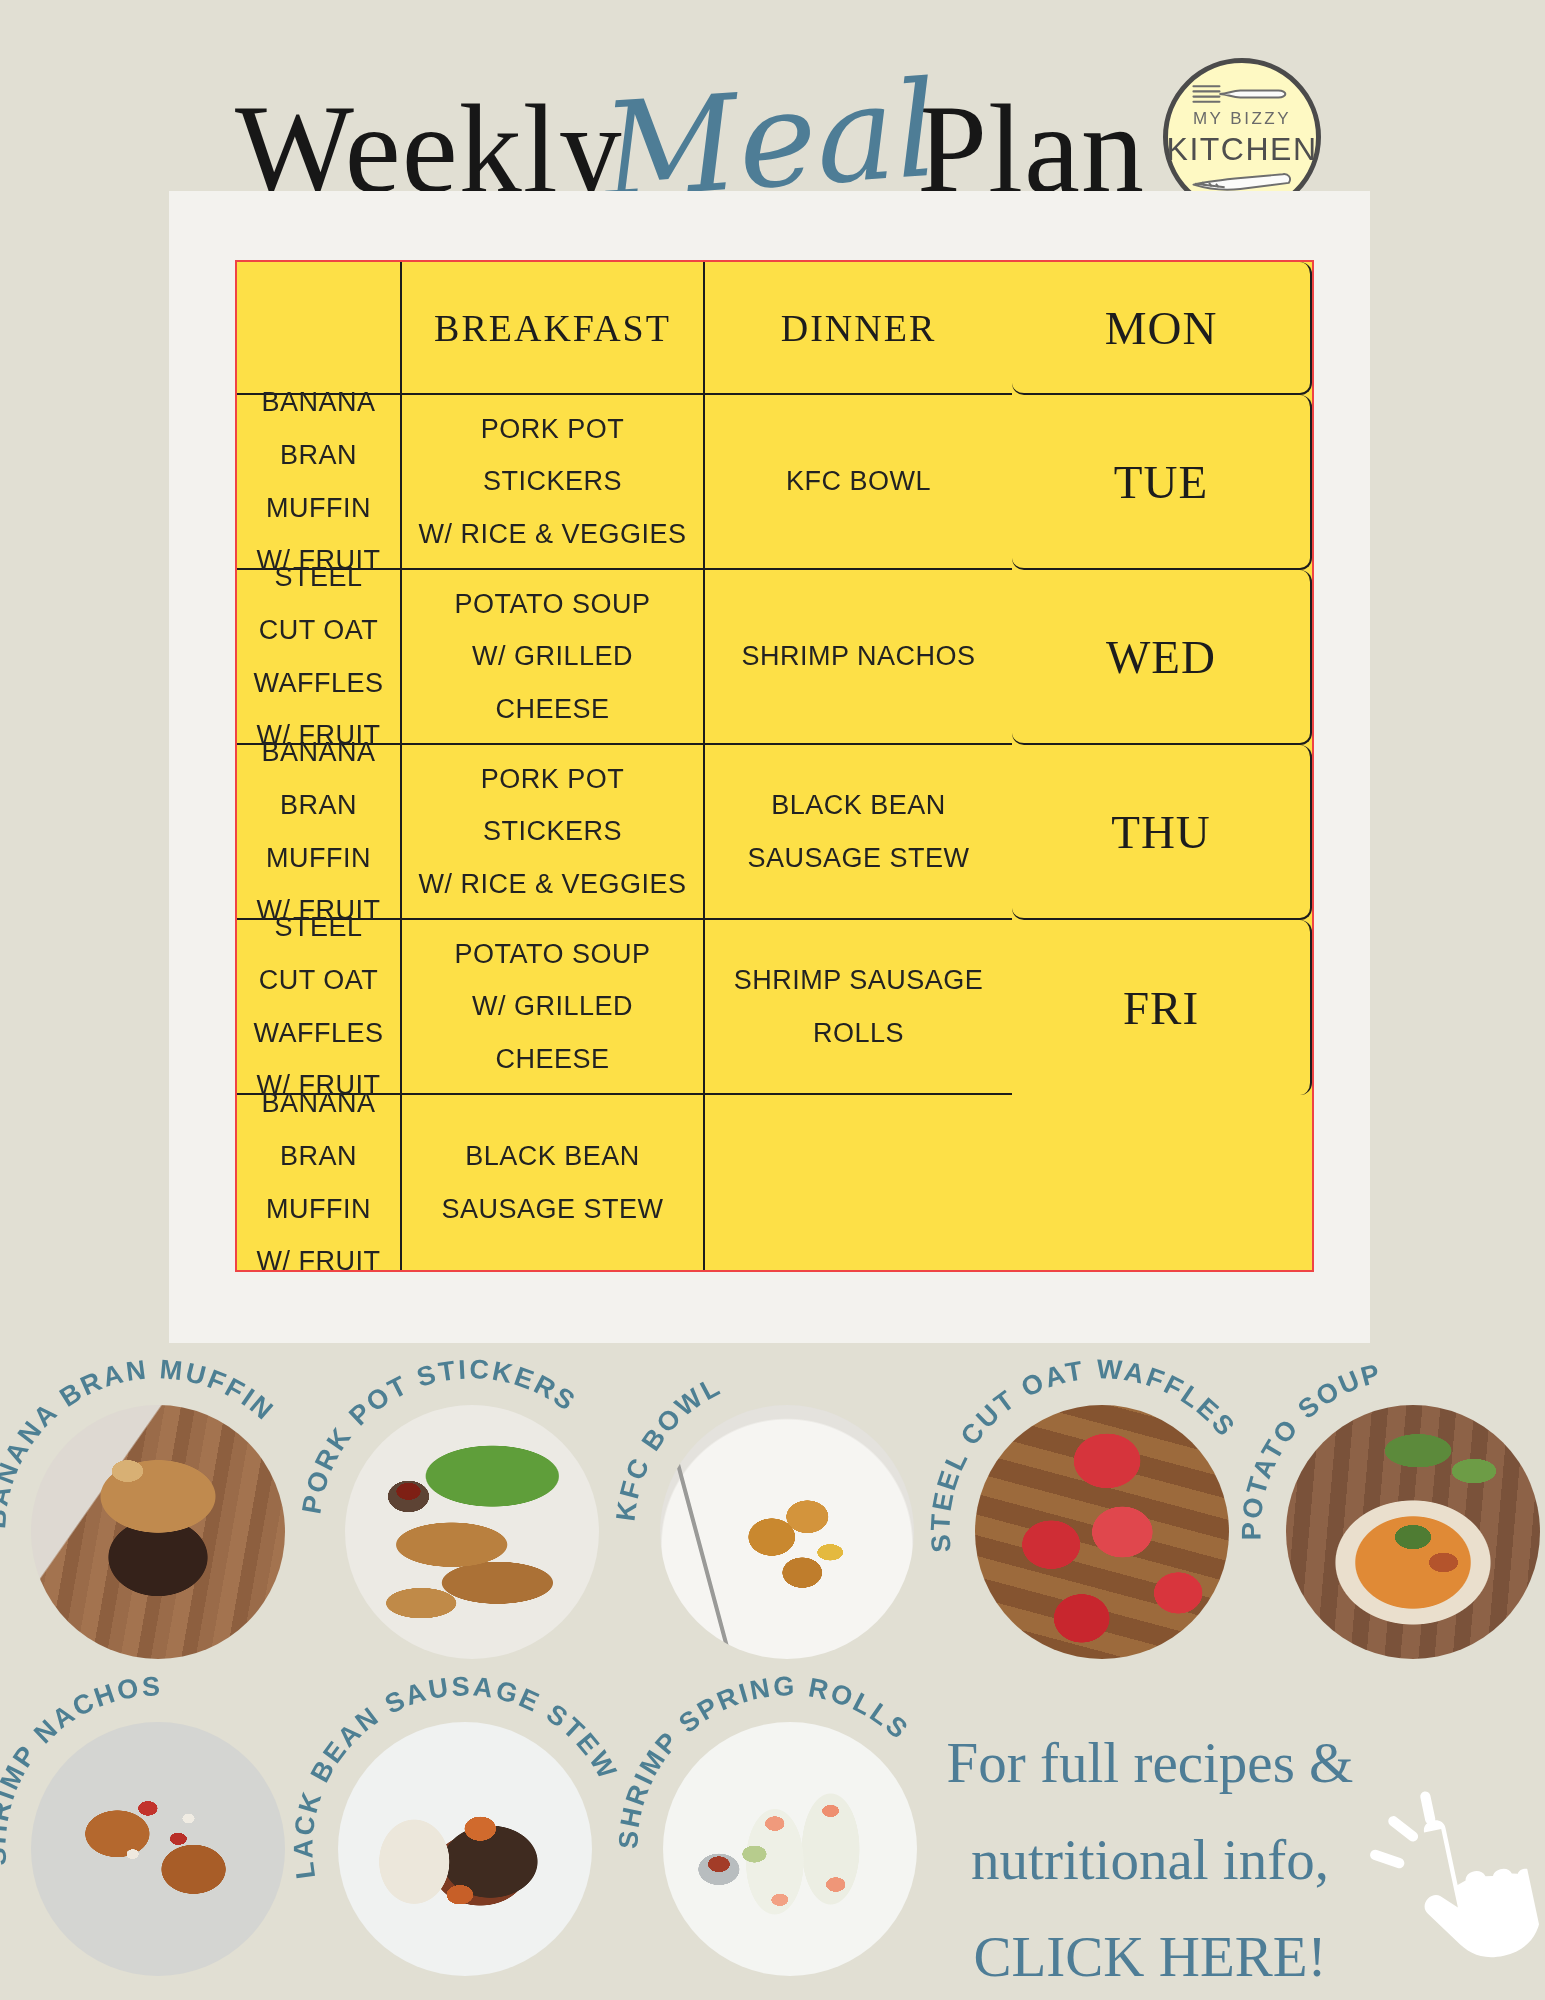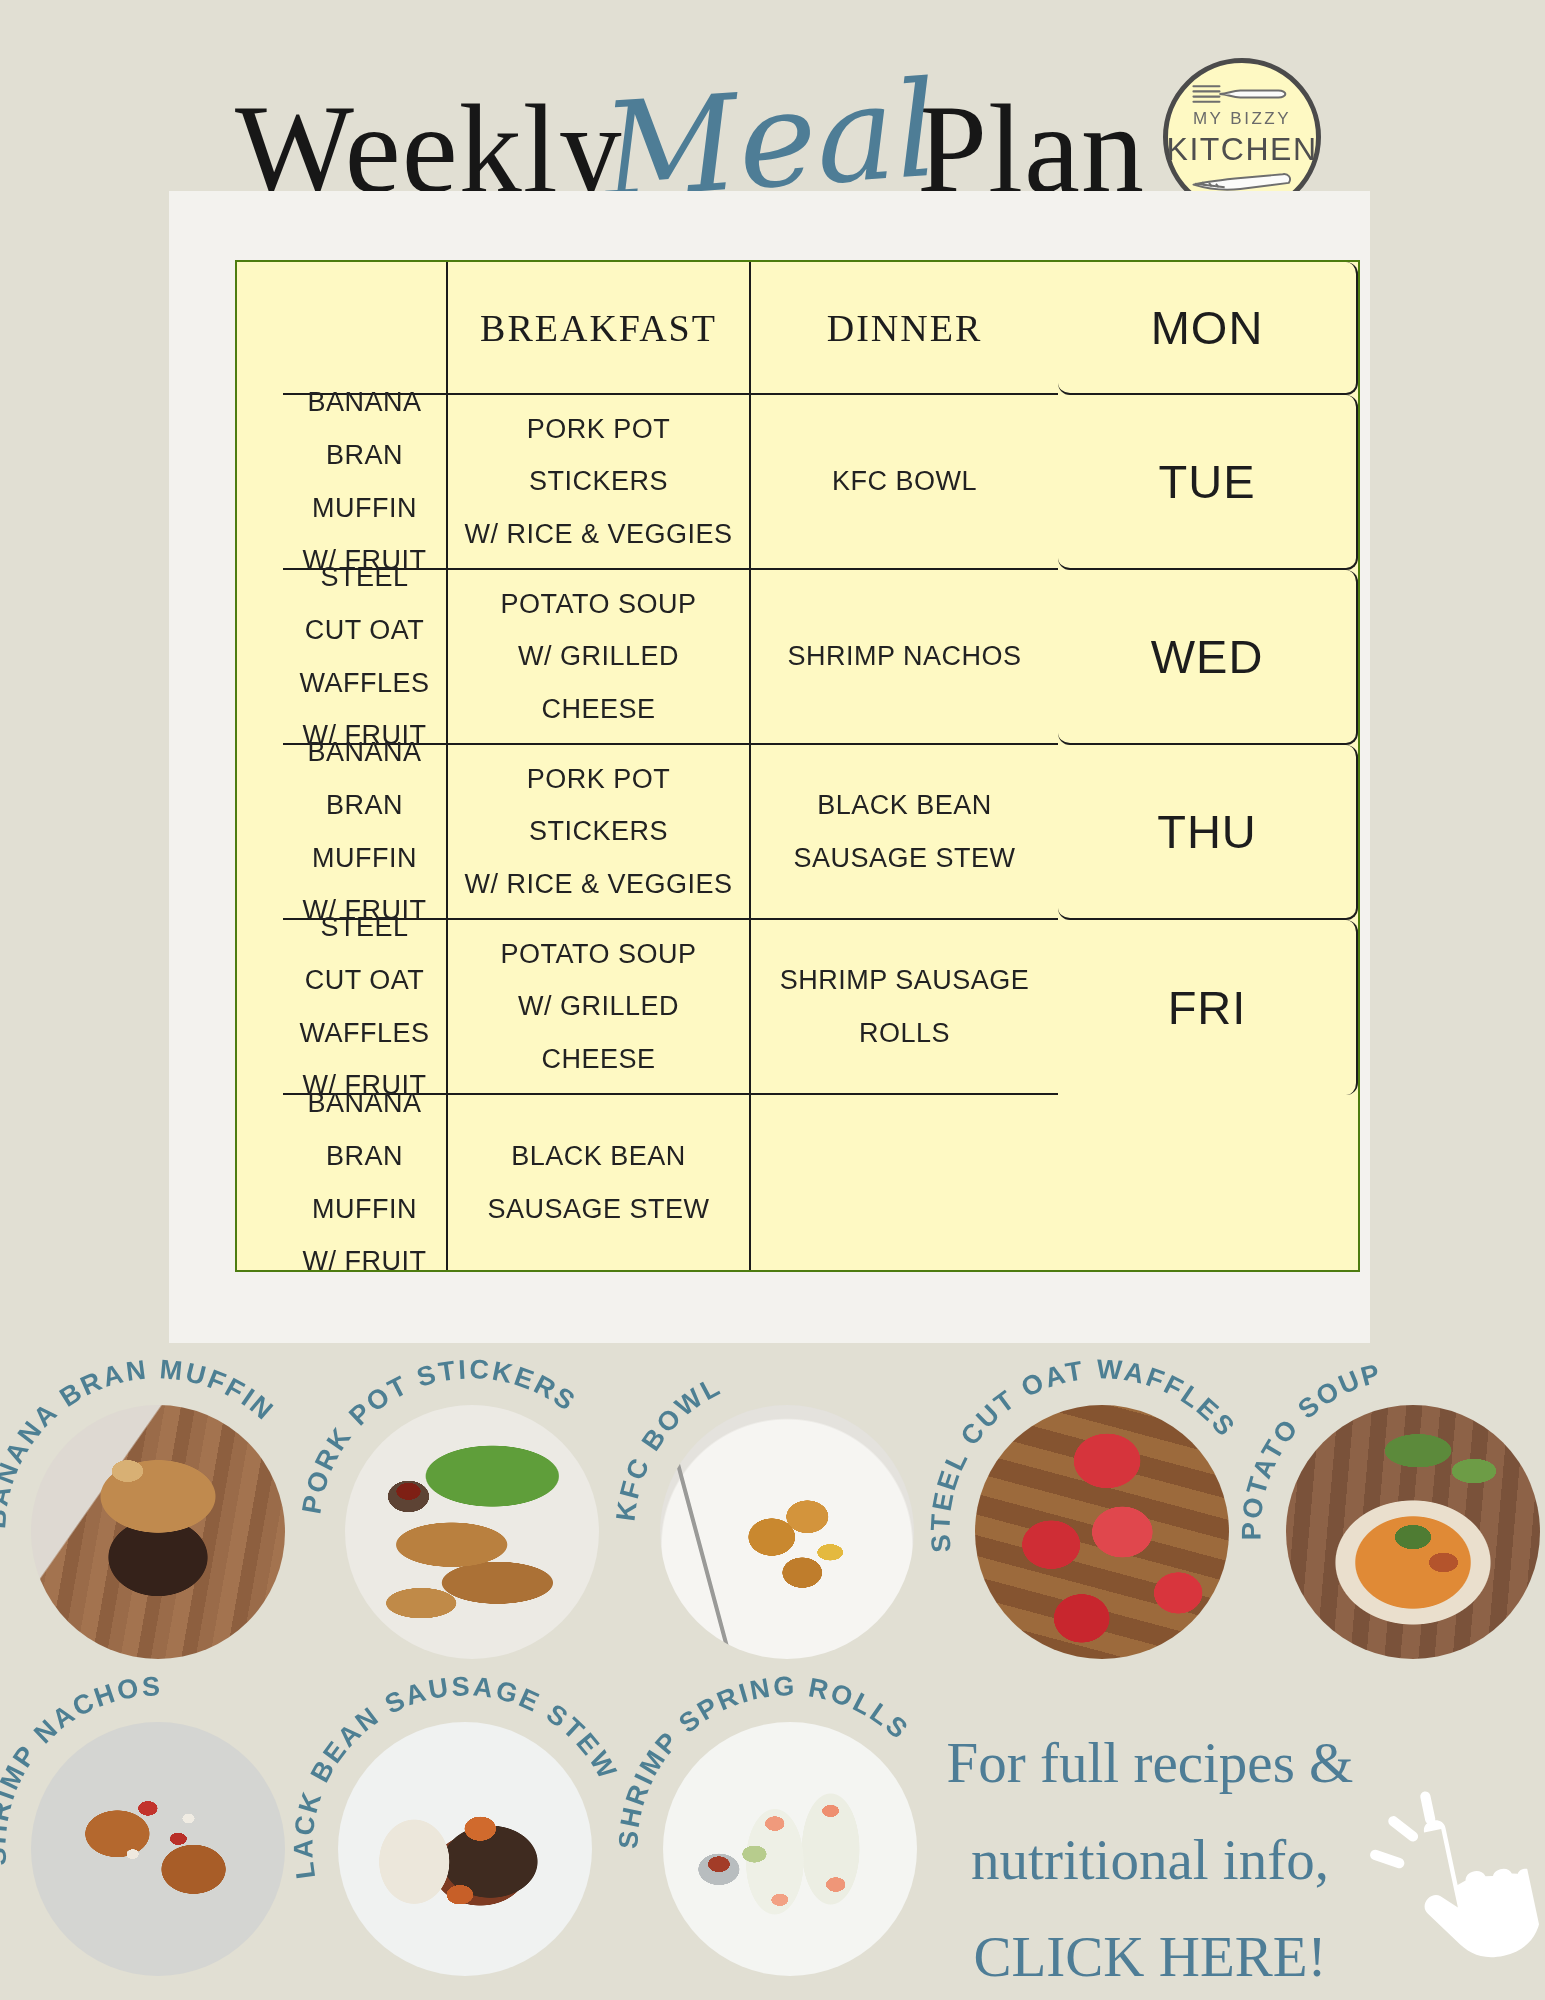--- a/index.html
+++ b/index.html
@@ -18,27 +18,27 @@
         background:#fef9c3;border:5px solid #4b4b4b;box-sizing:border-box;
         display:flex;flex-direction:column;align-items:center;justify-content:center;gap:2px;}
   .logo-l1{font-size:17px;letter-spacing:2.5px;color:#6a6a6a;}
   .logo-l2{font-size:32px;letter-spacing:1.5px;color:#4f4f4f;}
 
   
   .card{position:absolute;left:169px;top:191px;width:1201px;height:1152px;background:#f3f2ee;}
   .mtable{position:absolute;left:235px;top:260px;display:grid;
           grid-template-columns:165px 303px 307px 300px;
           grid-template-rows:133px repeat(5,175px);
-          border:2px solid #4d7c0f;background:#fef9c3;padding-left:46px;}
+          border:2px solid #ef4444;background:#fde047;}
   .tcell{border-right:2px solid #1c1c1c;border-bottom:2px solid #1c1c1c;
          display:flex;align-items:center;justify-content:center;text-align:center;}
   .tcell.lastcol{border-right:none;}
   .tcell.lastrow{border-bottom:none;}
   .hcell{font-family:"Liberation Serif",serif;font-size:38px;letter-spacing:2px;color:#1d1d1d;}
-  .dcell{font-family:Liberation Sans, sans-serif;font-size:47px;letter-spacing:1px;color:#1d1d1d;border-radius:12px;}
+  .dcell{font-family:Liberation Serif, serif;font-size:47px;letter-spacing:1px;color:#1d1d1d;border-radius:12px;}
   .mcell{font-size:27px;line-height:1.95;letter-spacing:.5px;color:#222;
          white-space:pre-line;padding:6px 14px;}
 
   
   .photo{position:absolute;width:360px;height:360px;}
   .pimg{position:absolute;left:53px;top:53px;width:254px;height:254px;border-radius:50%;}
   .arc{position:absolute;left:0;top:0;width:360px;height:360px;overflow:visible;}
   .arc text{font-family:"Liberation Sans",sans-serif;font-size:27px;fill:#4d7f93;
             letter-spacing:2.5px;font-weight:bold;}
 

